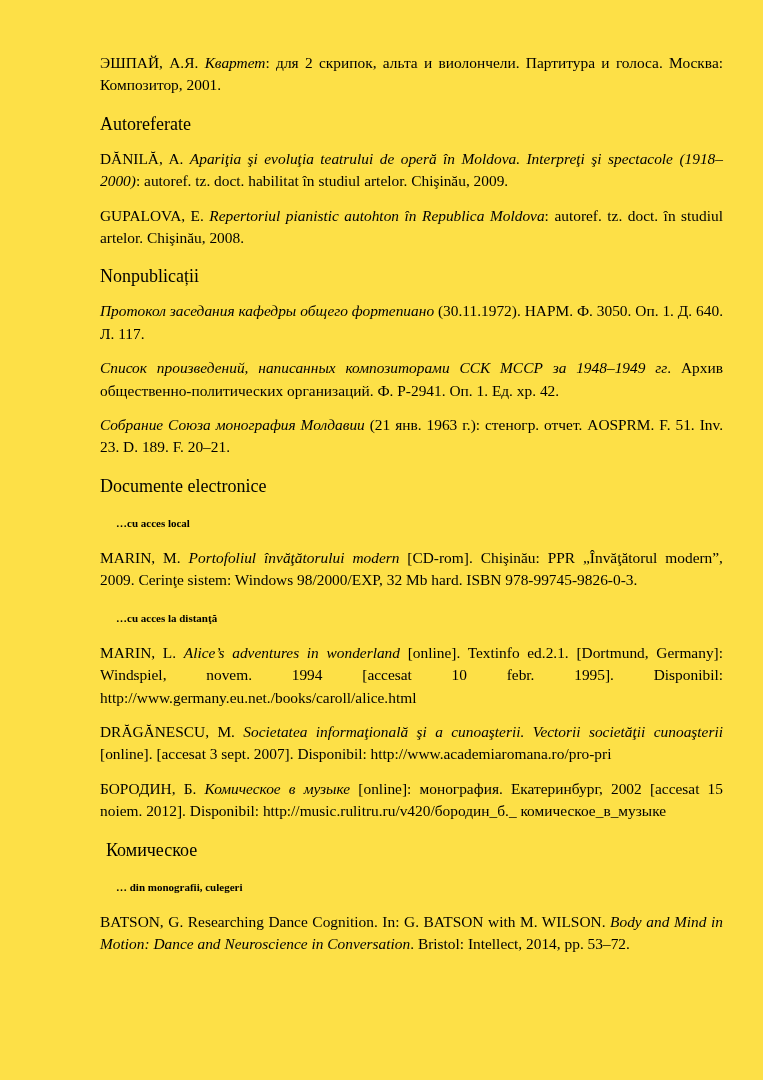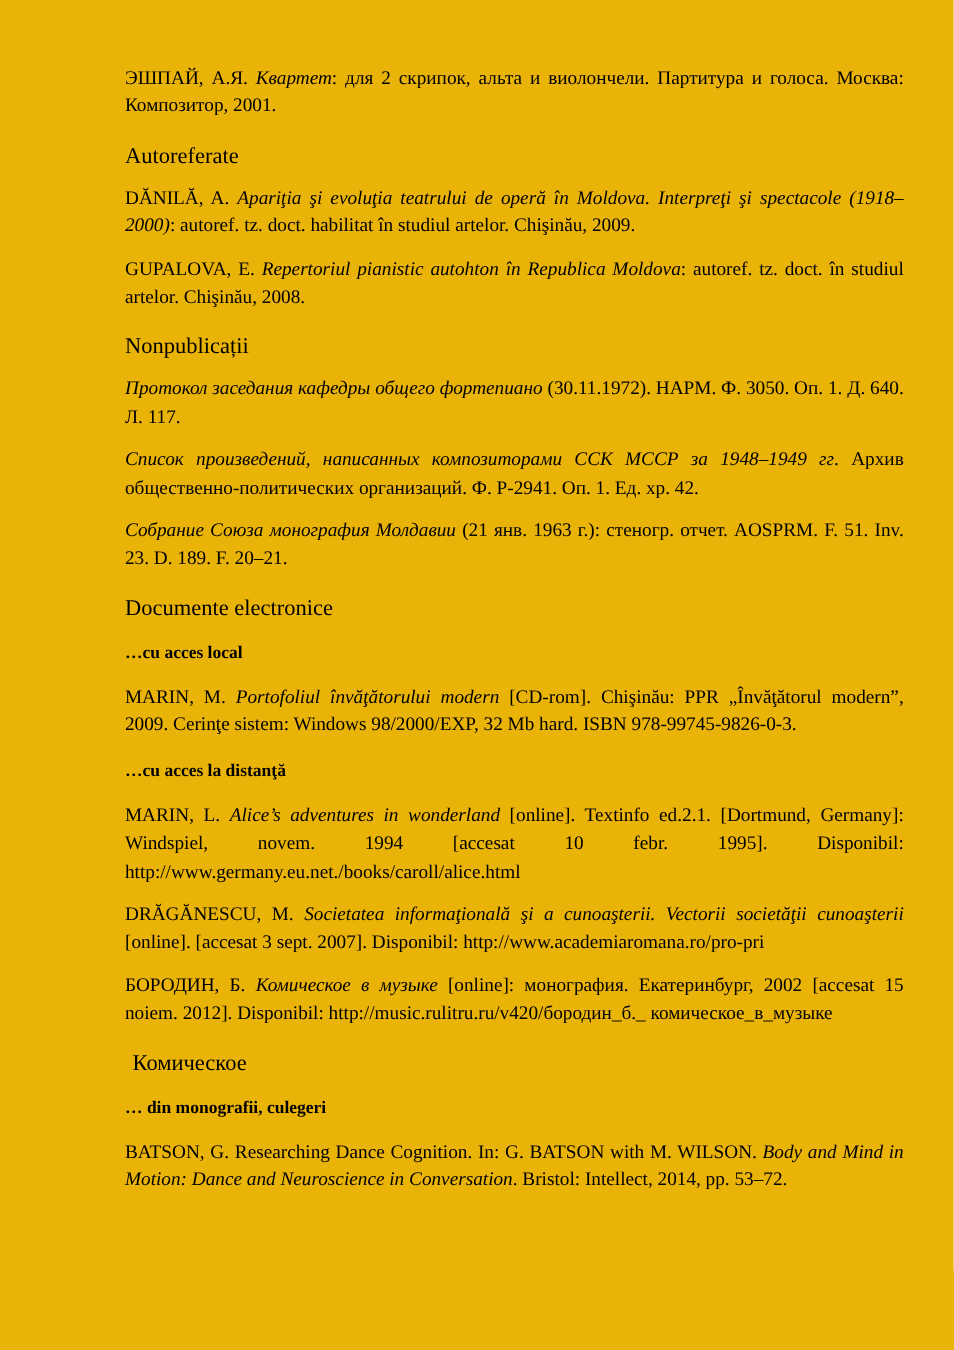--- a/index.html
+++ b/index.html
@@ -4,21 +4,21 @@
 <style>
   html, body {
     margin: 0;
     padding: 0;
     background: #ffffff;
   }
   .page {
     position: relative;
     width: 763px;
     height: 1080px;
-    background: #eab308;
+    background: #fde047;
     color: #000000;
     font-family: "Liberation Serif", "DejaVu Serif", serif;
     overflow: hidden;
   }
   .content {
     position: absolute;
     left: 100px;
     top: 52px;
     width: 623px;
   }
@@ -31,24 +31,24 @@
   .heading {
     font-size: 18px;
     line-height: 22px;
     font-weight: normal;
     margin: 16px 0 13px 0;
   }
   .heading.indent {
     padding-left: 6px;
   }
   .subheading {
-    font-size: 14px;
+    font-size: 11px;
     line-height: 22px;
     font-weight: bold;
-    margin: 15px 0 13px 0;
+    margin: 15px 0 13px 16px;
   }
   .entry i {
     font-style: italic;
   }
 </style>
 </head>
 <body>
 
 <div class="page">
   <div class="content" id="bibliography-content">

